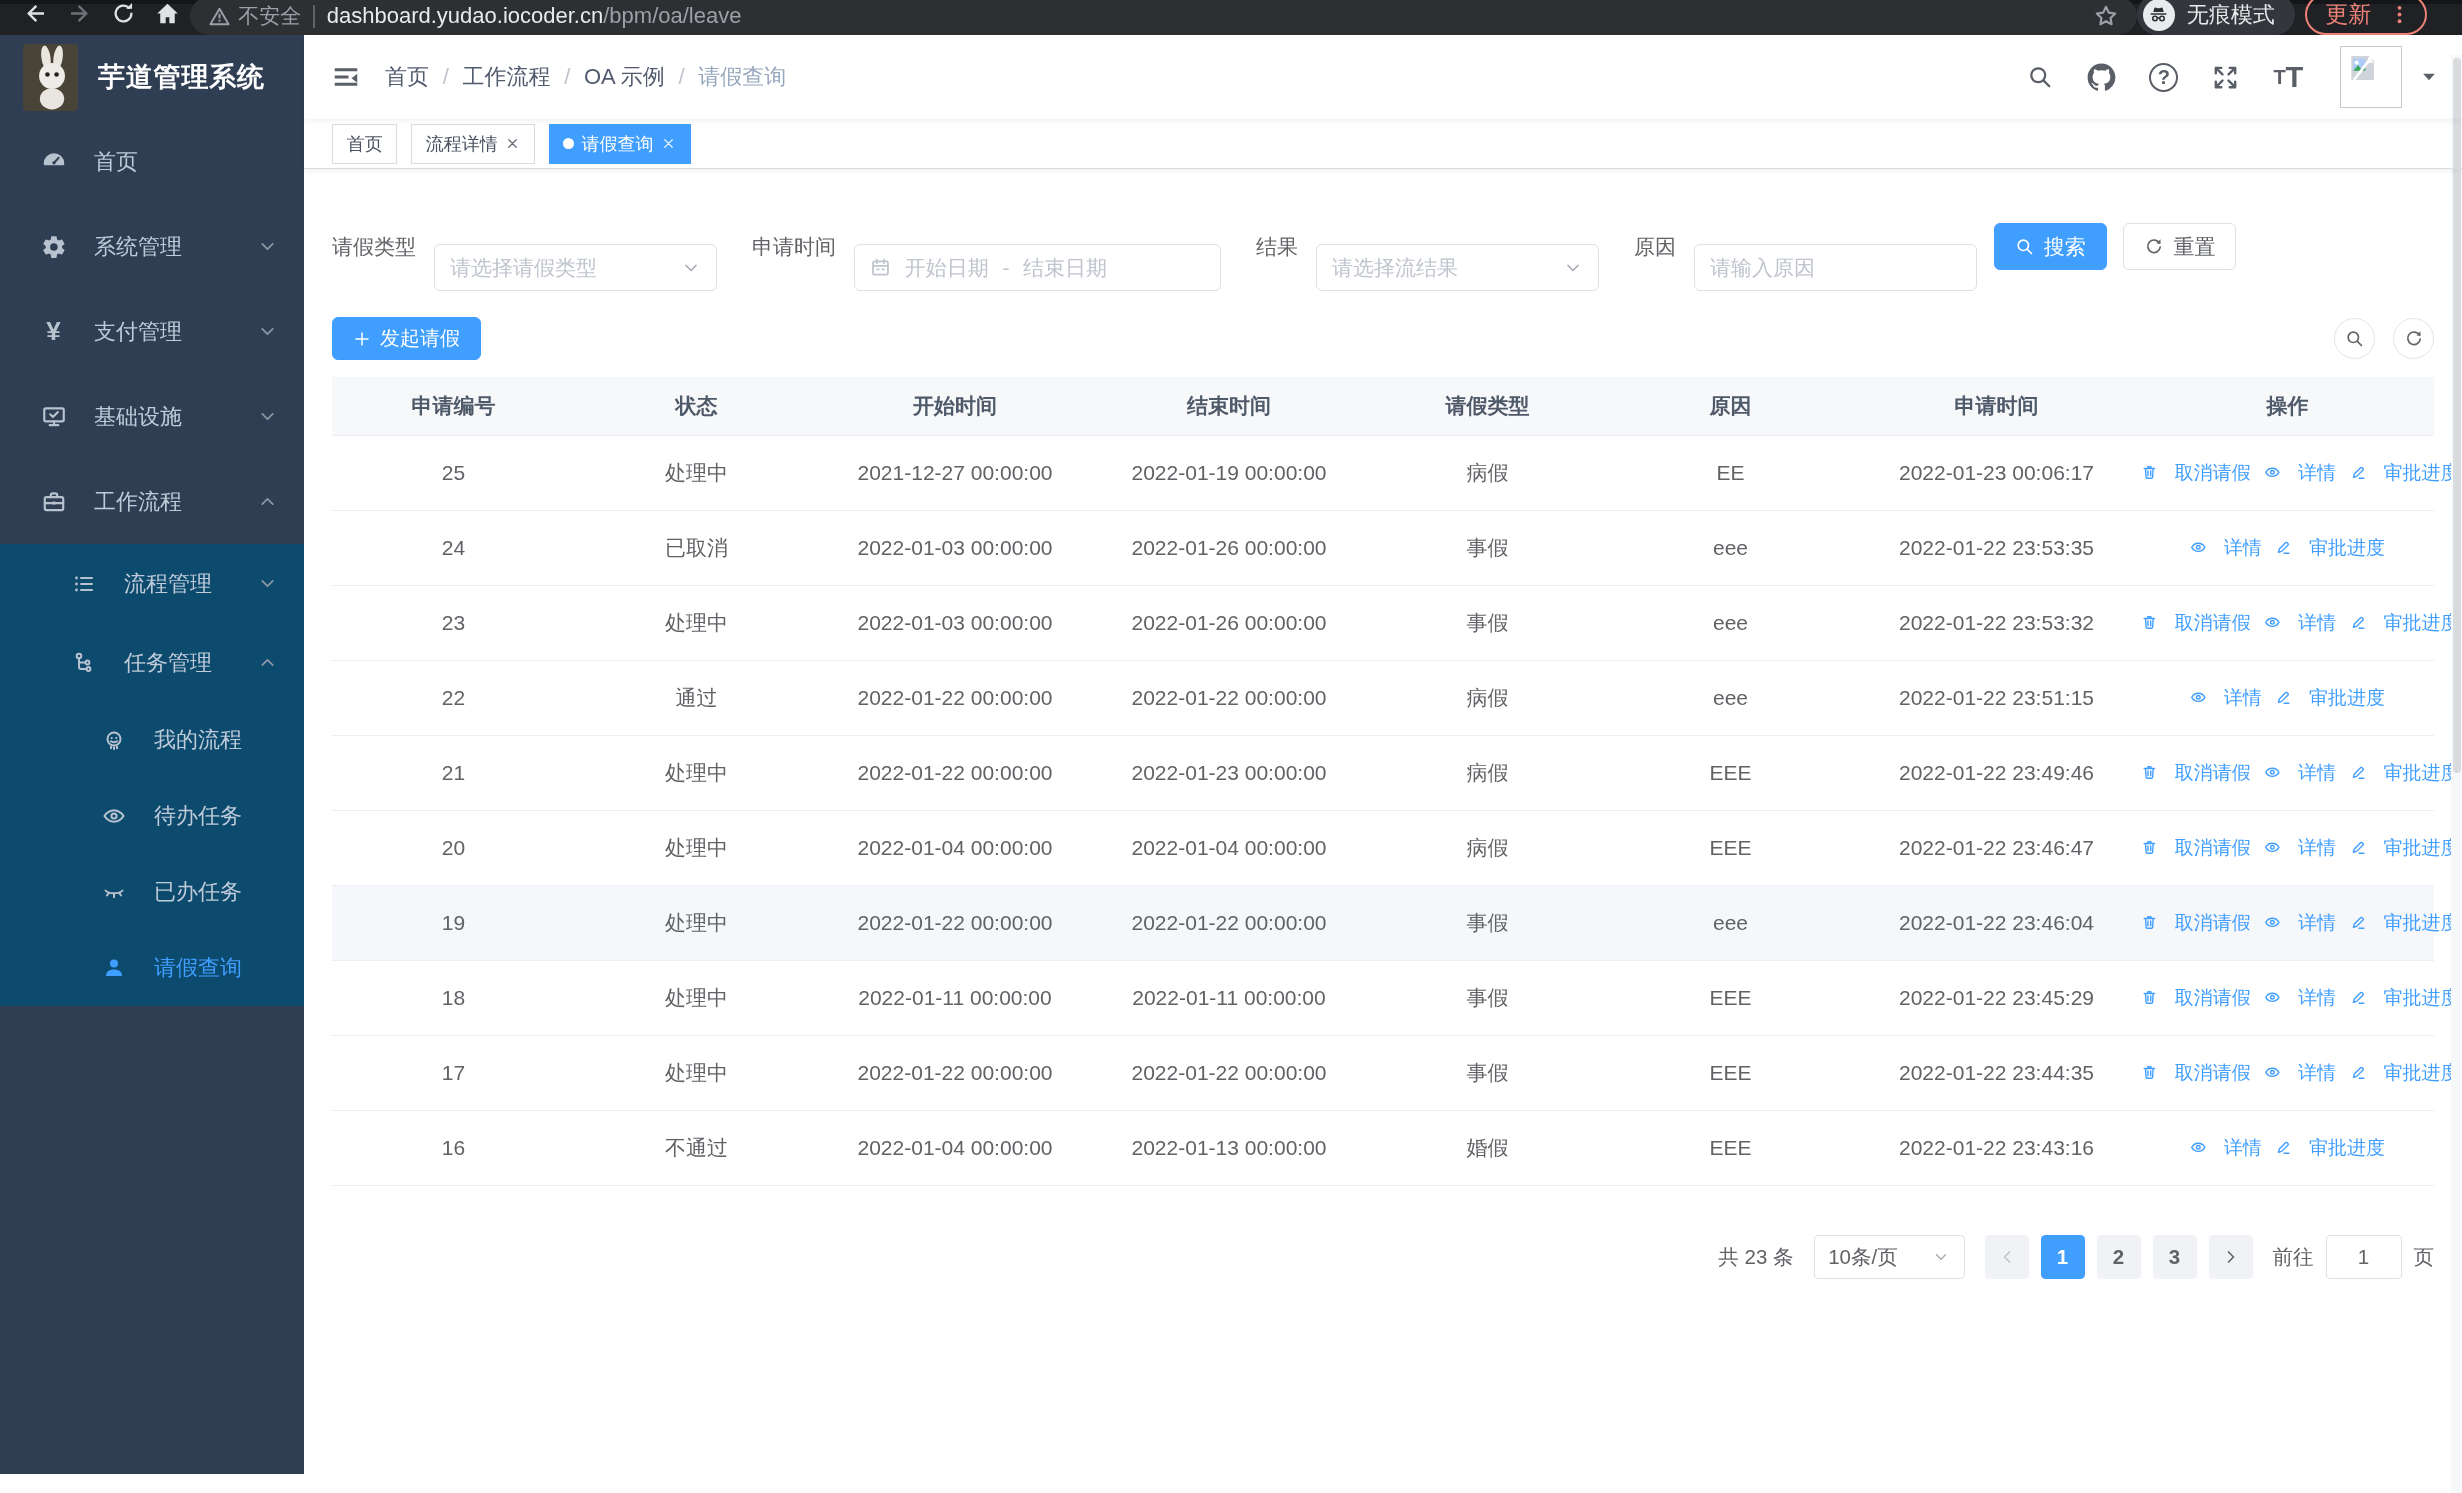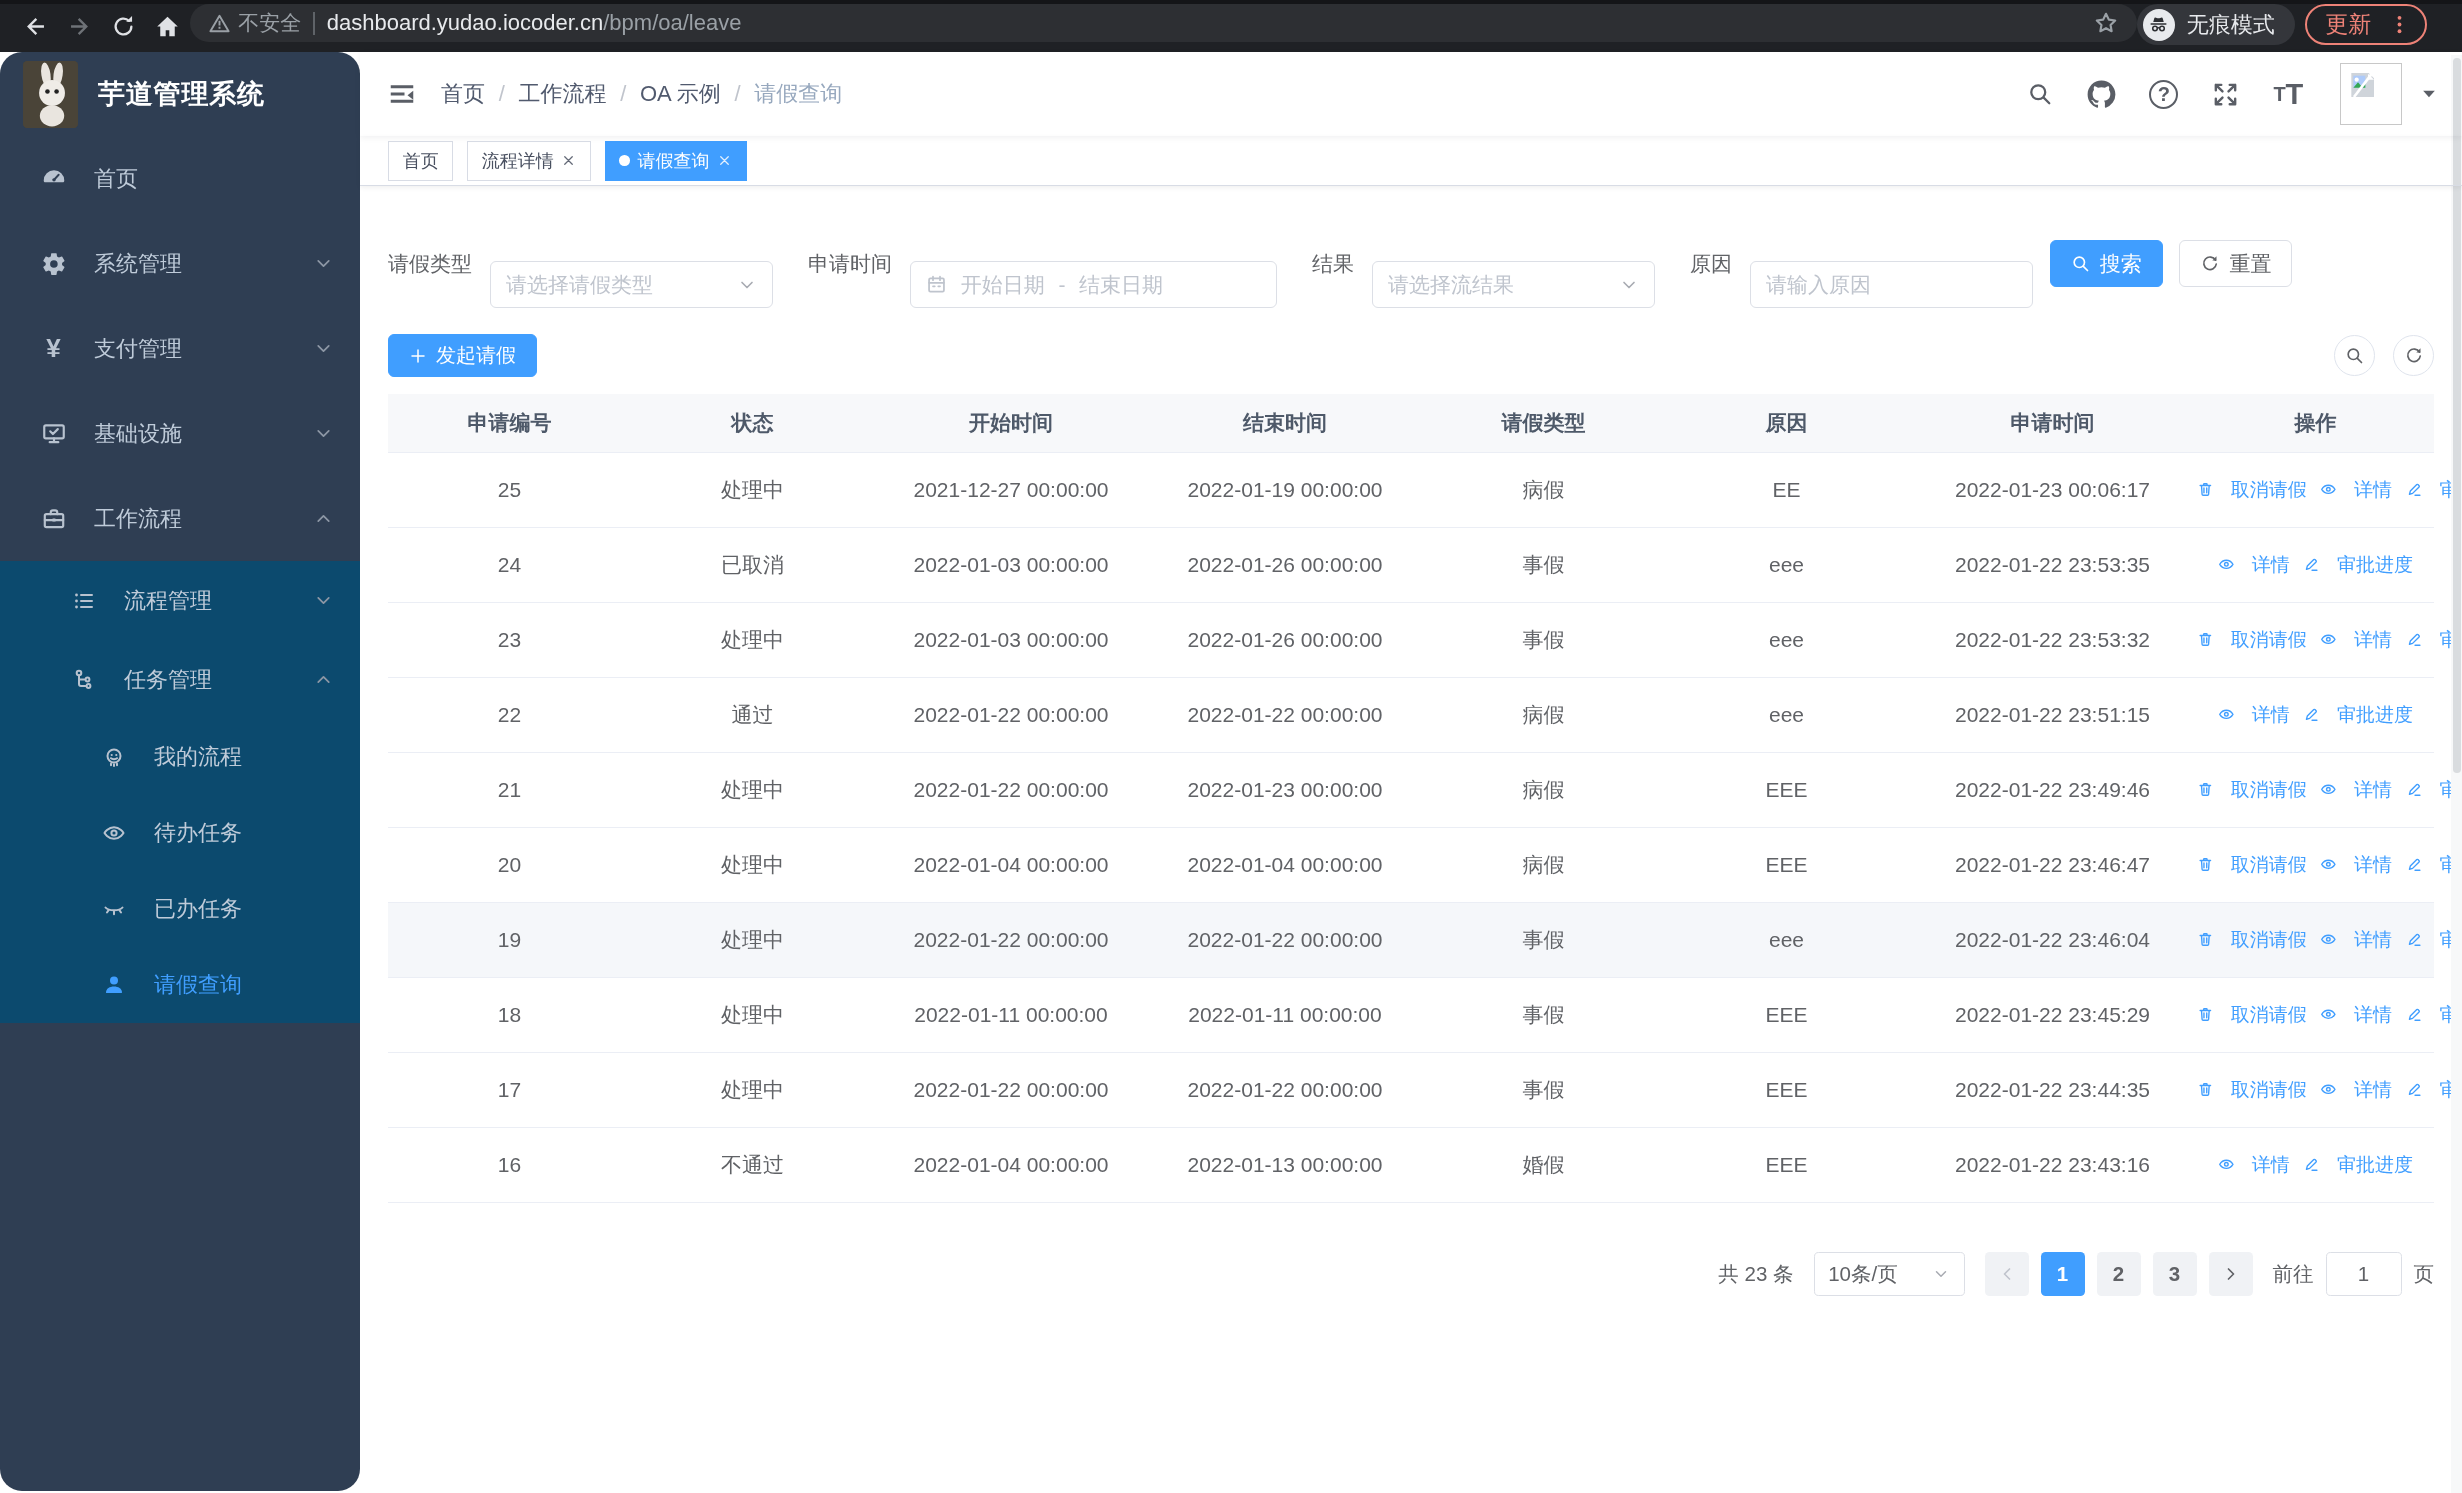--- a/index.html
+++ b/index.html
@@ -2,42 +2,42 @@
 <html style="font-size:12px"><head>
 <meta charset="utf-8">
 <style>
   * { margin:0; padding:0; box-sizing:border-box; }
   html,body { width:2462px; height:1494px; overflow:hidden; background:#fff;
     font-family:"Liberation Sans","DejaVu Sans",sans-serif; }
   svg.ic { display:block; }
   .st { stroke:currentColor; fill:none; stroke-width:2; stroke-linecap:round; stroke-linejoin:round; }
 
   
-  .browser-bar { height:52px; background:#1f2125; border-top:4.6px solid #141518;
-    display:flex; align-items:flex-start; padding:0 13.7px; gap:0; }
+  .browser-bar { height:35px; background:#1f2125; border-top:4.6px solid #141518;
+    display:flex; align-items:flex-end; padding:0 13.7px; gap:0; }
   .bnav { width:44px; height:44px; display:flex; align-items:center; justify-content:center;
     color:#dfe1e5; border-radius:50%; }
   .bnav.dim { color:#6e7277; }
   .omnibox { flex:1; max-width:1947px; height:38px; background:#2d2f33; border-radius:19px;
     display:flex; align-items:center; padding:0 18px; gap:12px; color:#e8eaed; font-size:22px; }
   .sec { color:#9aa0a6; display:flex; align-items:center; gap:7.6px; font-size:21px; }
   .vsep { width:1.5px; height:23px; background:#5f6368; }
   .url-host { color:#e8eaed; }
   .url-path { color:#9aa0a6; }
   .obx-spacer { flex:1; }
   .incog { height:41px; border-radius:20.5px; background:#34363b; display:flex; align-items:center;
     gap:12px; padding:0 20px 0 6px; color:#e8eaed; font-size:22px; }
   .incog-ic { width:32px; height:32px; border-radius:50%; background:#e8eaed; color:#2d2f33;
     display:flex; align-items:center; justify-content:center; }
   .update-pill { height:41px; border:2.3px solid #ee8277; border-radius:22px; color:#ee8277;
     display:flex; align-items:center; gap:16.7px; padding:0 13.7px 0 18px; font-size:23px; margin-left:10.6px; }
 
   
   .shell { display:flex; height:1439px; }
-  .sidebar { width:360px; background:#2f3e53; flex:none; display:flex; flex-direction:column;border-radius:22px; }
+  .sidebar { width:304px; background:#2f3e53; flex:none; display:flex; flex-direction:column; }
   .logo-row { height:84px; display:flex; align-items:center; padding-left:23px; gap:20px; }
   .logo-avatar { width:55px; height:67px; border-radius:4.6px; background:#4a4438; overflow:hidden; flex:none; }
   .logo-title { color:#fff; font-size:27px; font-weight:bold; letter-spacing:0.8px; }
   .mi { display:flex; align-items:center; color:#bfcbd9; font-size:22px; position:relative; }
   .mi .mic { width:27px; height:27px; flex:none; display:flex; align-items:center; justify-content:center;
     color:#b8c2cf; margin-right:27px; font-size:26px; font-weight:bold; }
   .mi .chev { position:absolute; right:26px; color:#8d97a5; }
   .chev svg { transition:none; }
   .chev.up svg { transform:rotate(180deg); }
   .mi.l1 { height:85px; padding-left:40px; }

